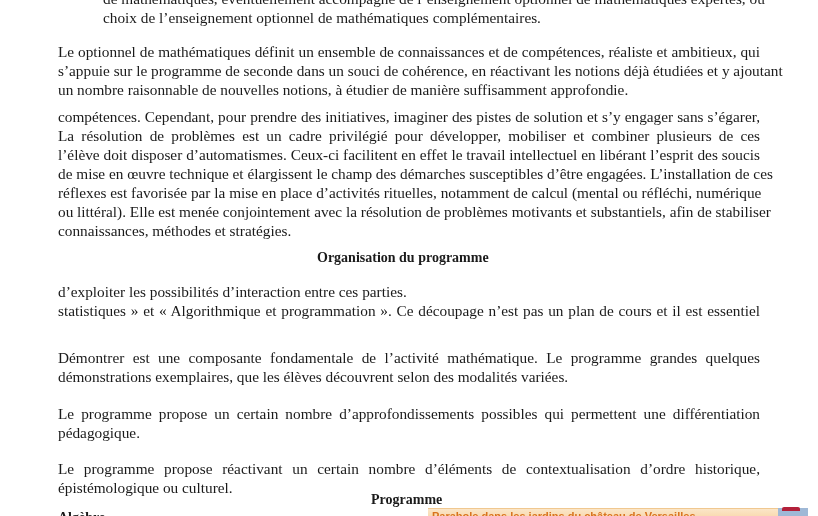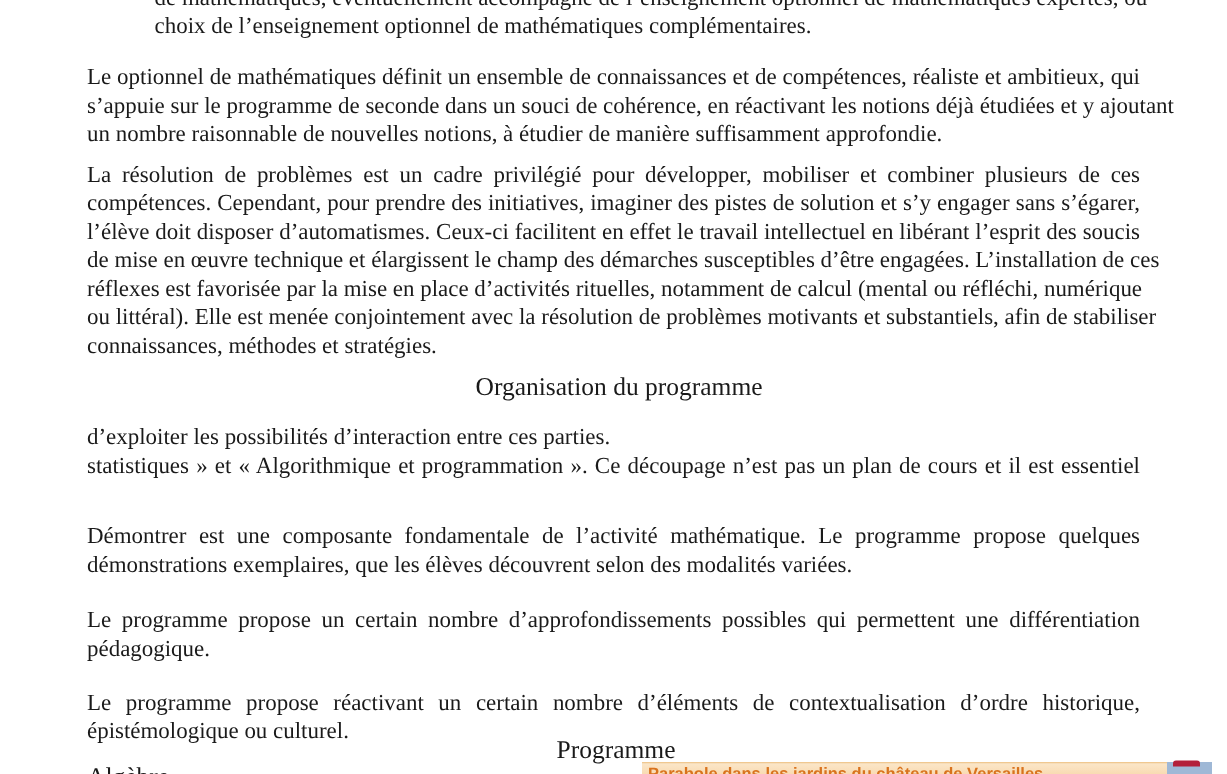--- a/index.html
+++ b/index.html
@@ -11,21 +11,21 @@
   .page { position: absolute; left: 0; top: 0; width: 716px; height: 516px; }
   .p {
     position: absolute; left: 58px; width: 702px;
     font-size: 15.3px; line-height: 19px; text-align: justify;
     margin: 0;
   }
   .p .ln { display: block; text-align: justify; text-align-last: justify; white-space: nowrap; }
   .p .ln.last { text-align-last: left; }
   .cut-top { top: -11px; left: 103px; width: 657px; }
   .heading {
-    position: absolute; font-weight: normal; font-size: 17px; line-height: 19px;
+    position: absolute; font-weight: bold; font-size: 14px; line-height: 19px;
     margin: 0; white-space: nowrap;
   }
   .banner {
     position: absolute; left: 428px; top: 508px; width: 350px; height: 12px;
     background: linear-gradient(#fbe6c8, #f7d3a3); overflow: hidden;
     border-top: 1px solid #f0c890;
   }
   .banner-text {
     position: absolute; left: 4px; top: 1px; font-family: "Liberation Sans", sans-serif;
     font-weight: bold; font-size: 11px; color: #d9731e; white-space: nowrap; line-height: 12px;
@@ -49,38 +49,38 @@
     <span class="ln last">choix de l’enseignement optionnel de mathématiques complémentaires.</span>
   </div>
 
   <div class="p" style="top:42px">
     <span class="ln">Le optionnel de mathématiques définit un ensemble de connaissances et de compétences, réaliste et ambitieux, qui</span>
     <span class="ln">s’appuie sur le programme de seconde dans un souci de cohérence, en réactivant les notions déjà étudiées et y ajoutant</span>
     <span class="ln last">un nombre raisonnable de nouvelles notions, à étudier de manière suffisamment approfondie.</span>
   </div>
 
   <div class="p" style="top:107px">
+    <span class="ln">compétences. Cependant, pour prendre des initiatives, imaginer des pistes de solution et s’y engager sans s’égarer,</span>
     <span class="ln">La résolution de problèmes est un cadre privilégié pour développer, mobiliser et combiner plusieurs de ces</span>
-    <span class="ln">compétences. Cependant, pour prendre des initiatives, imaginer des pistes de solution et s’y engager sans s’égarer,</span>
     <span class="ln">l’élève doit disposer d’automatismes. Ceux-ci facilitent en effet le travail intellectuel en libérant l’esprit des soucis</span>
     <span class="ln">de mise en œuvre technique et élargissent le champ des démarches susceptibles d’être engagées. L’installation de ces</span>
     <span class="ln">réflexes est favorisée par la mise en place d’activités rituelles, notamment de calcul (mental ou réfléchi, numérique</span>
     <span class="ln">ou littéral). Elle est menée conjointement avec la résolution de problèmes motivants et substantiels, afin de stabiliser</span>
     <span class="ln last">connaissances, méthodes et stratégies.</span>
   </div>
 
   <h2 class="heading" style="left:317px; top:248px">Organisation du programme</h2>
 
   <div class="p" style="top:282px">
     <span class="ln last">d’exploiter les possibilités d’interaction entre ces parties.</span>
     <span class="ln">statistiques » et « Algorithmique et programmation ». Ce découpage n’est pas un plan de cours et il est essentiel</span>
   </div>
 
   <div class="p" style="top:348px">
-    <span class="ln">Démontrer est une composante fondamentale de l’activité mathématique. Le programme propose quelques</span>
+    <span class="ln">Démontrer est une composante fondamentale de l’activité mathématique. Le programme grandes quelques</span>
     <span class="ln last">démonstrations exemplaires, que les élèves découvrent selon des modalités variées.</span>
   </div>
 
   <div class="p" style="top:404px">
     <span class="ln">Le programme propose un certain nombre d’approfondissements possibles qui permettent une différentiation</span>
     <span class="ln last">pédagogique.</span>
   </div>
 
   <div class="p" style="top:459px">
     <span class="ln">Le programme propose réactivant un certain nombre d’éléments de contextualisation d’ordre historique,</span>

